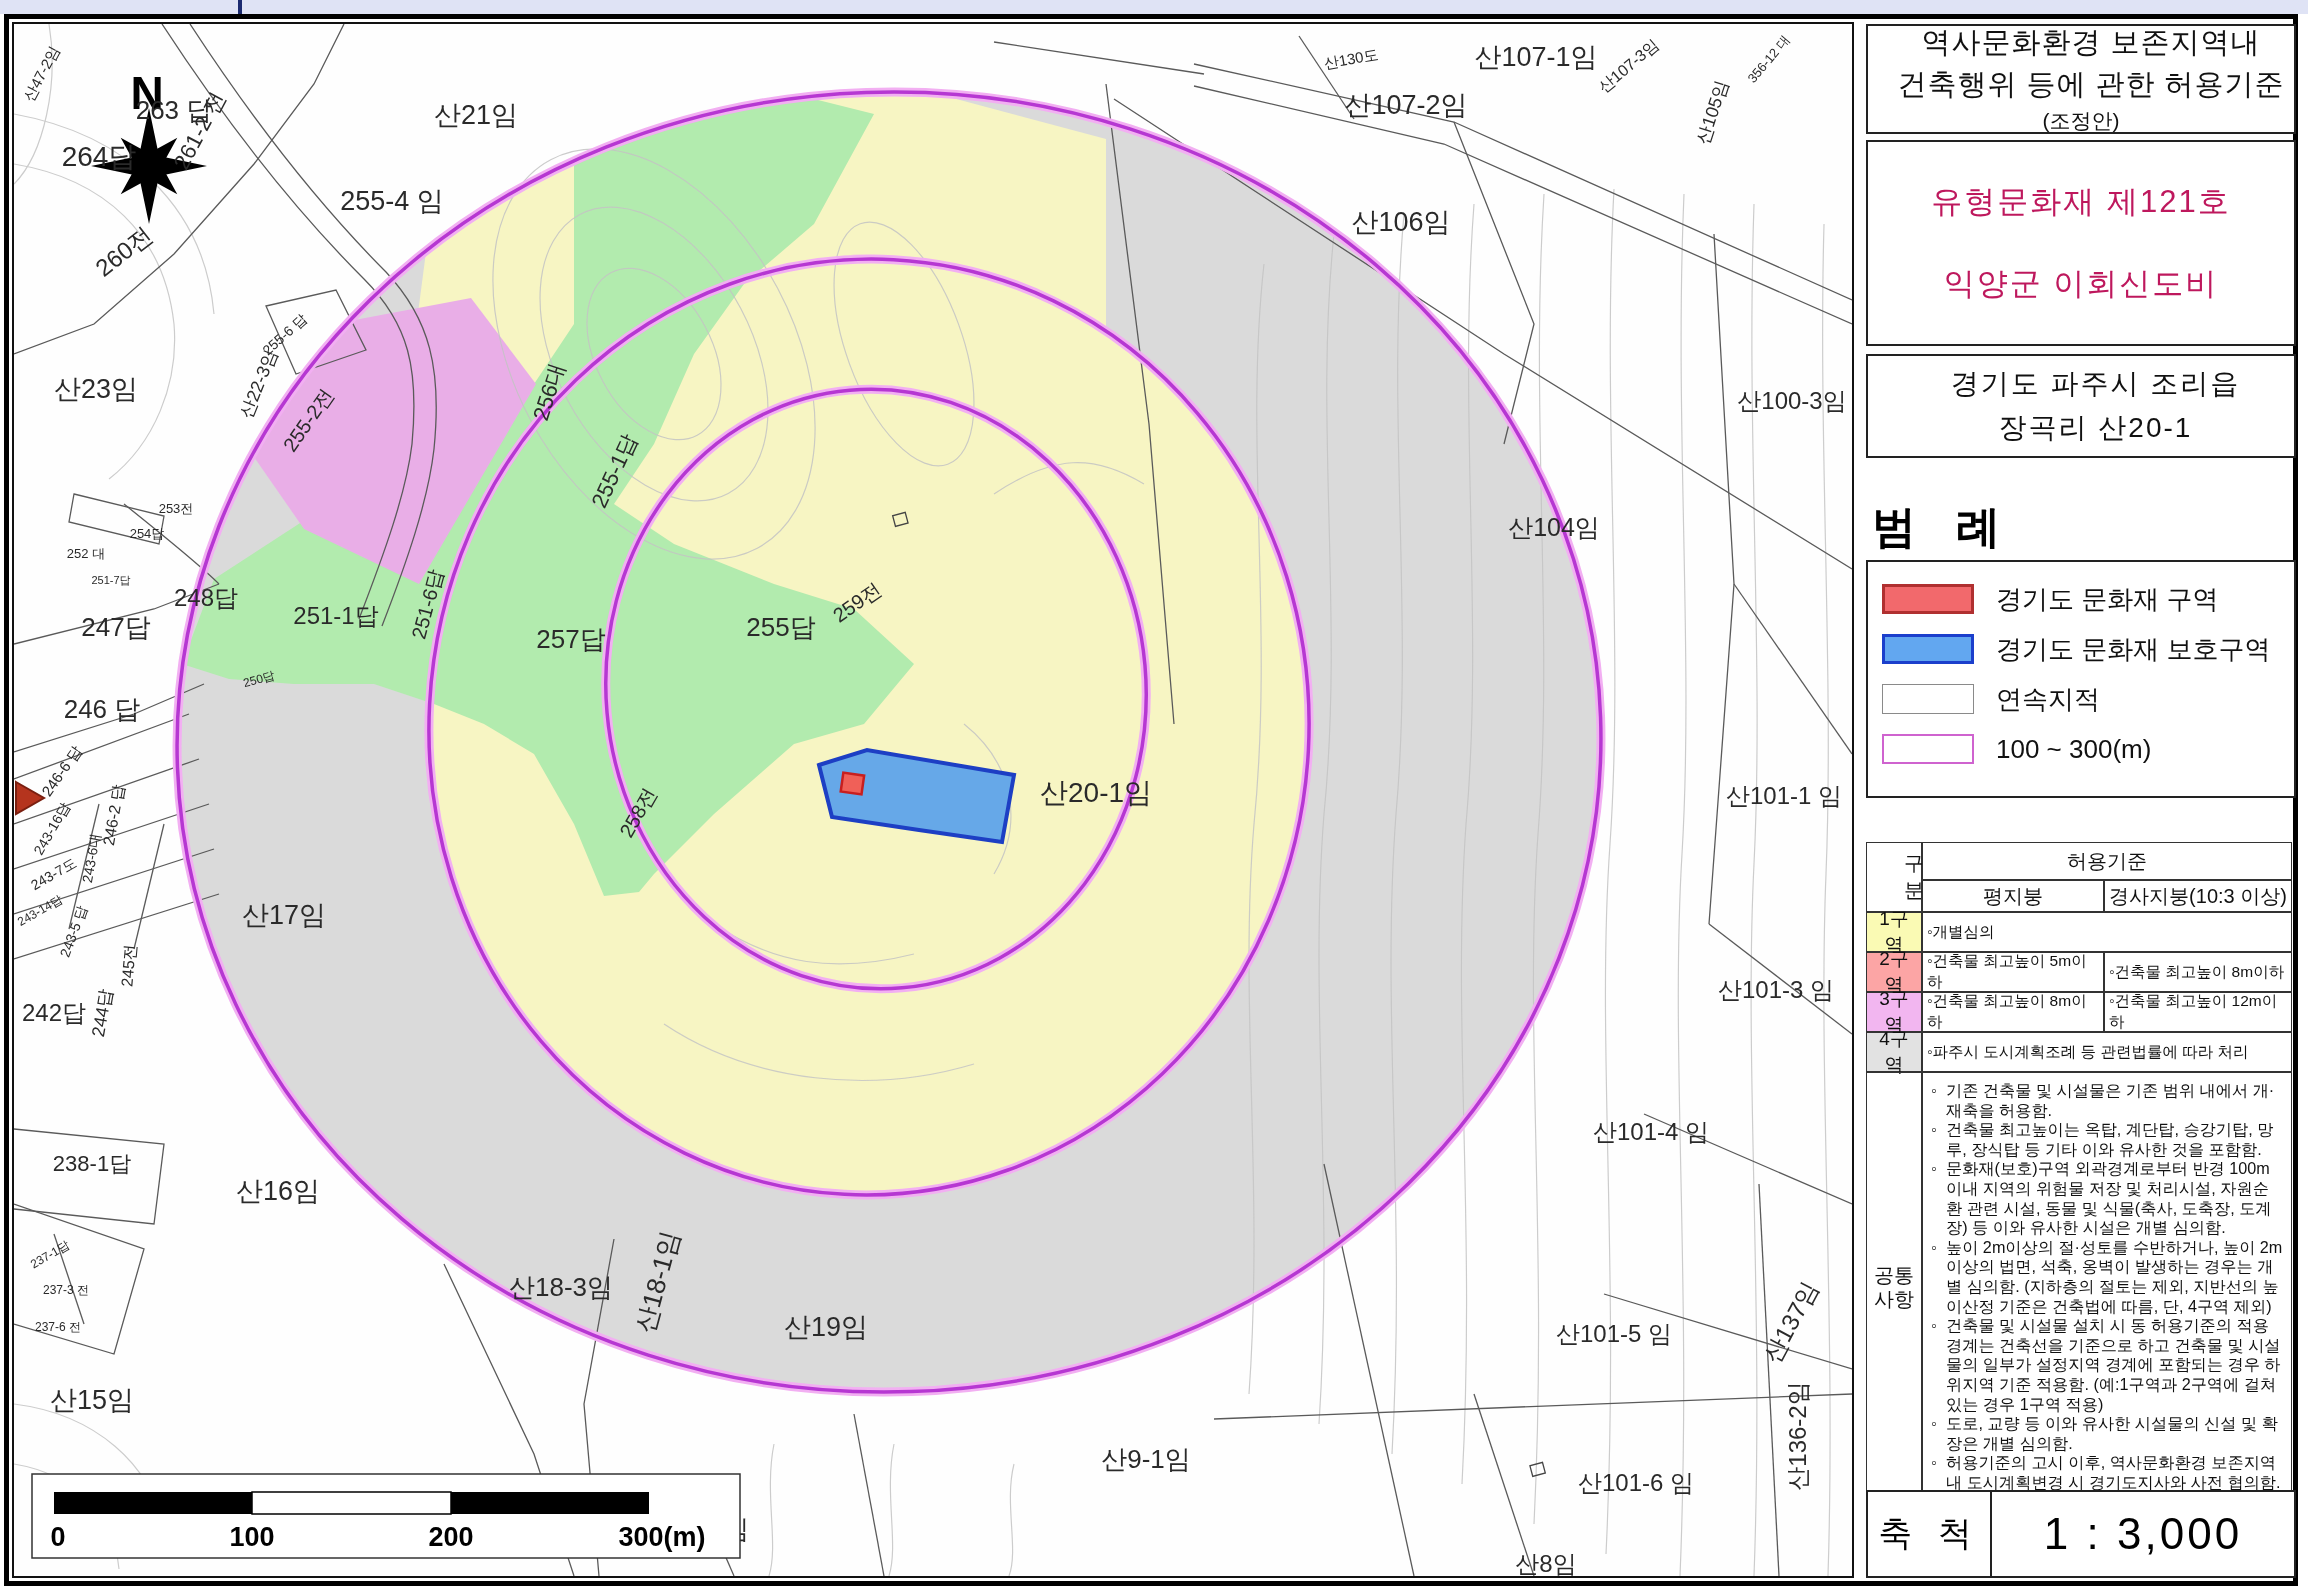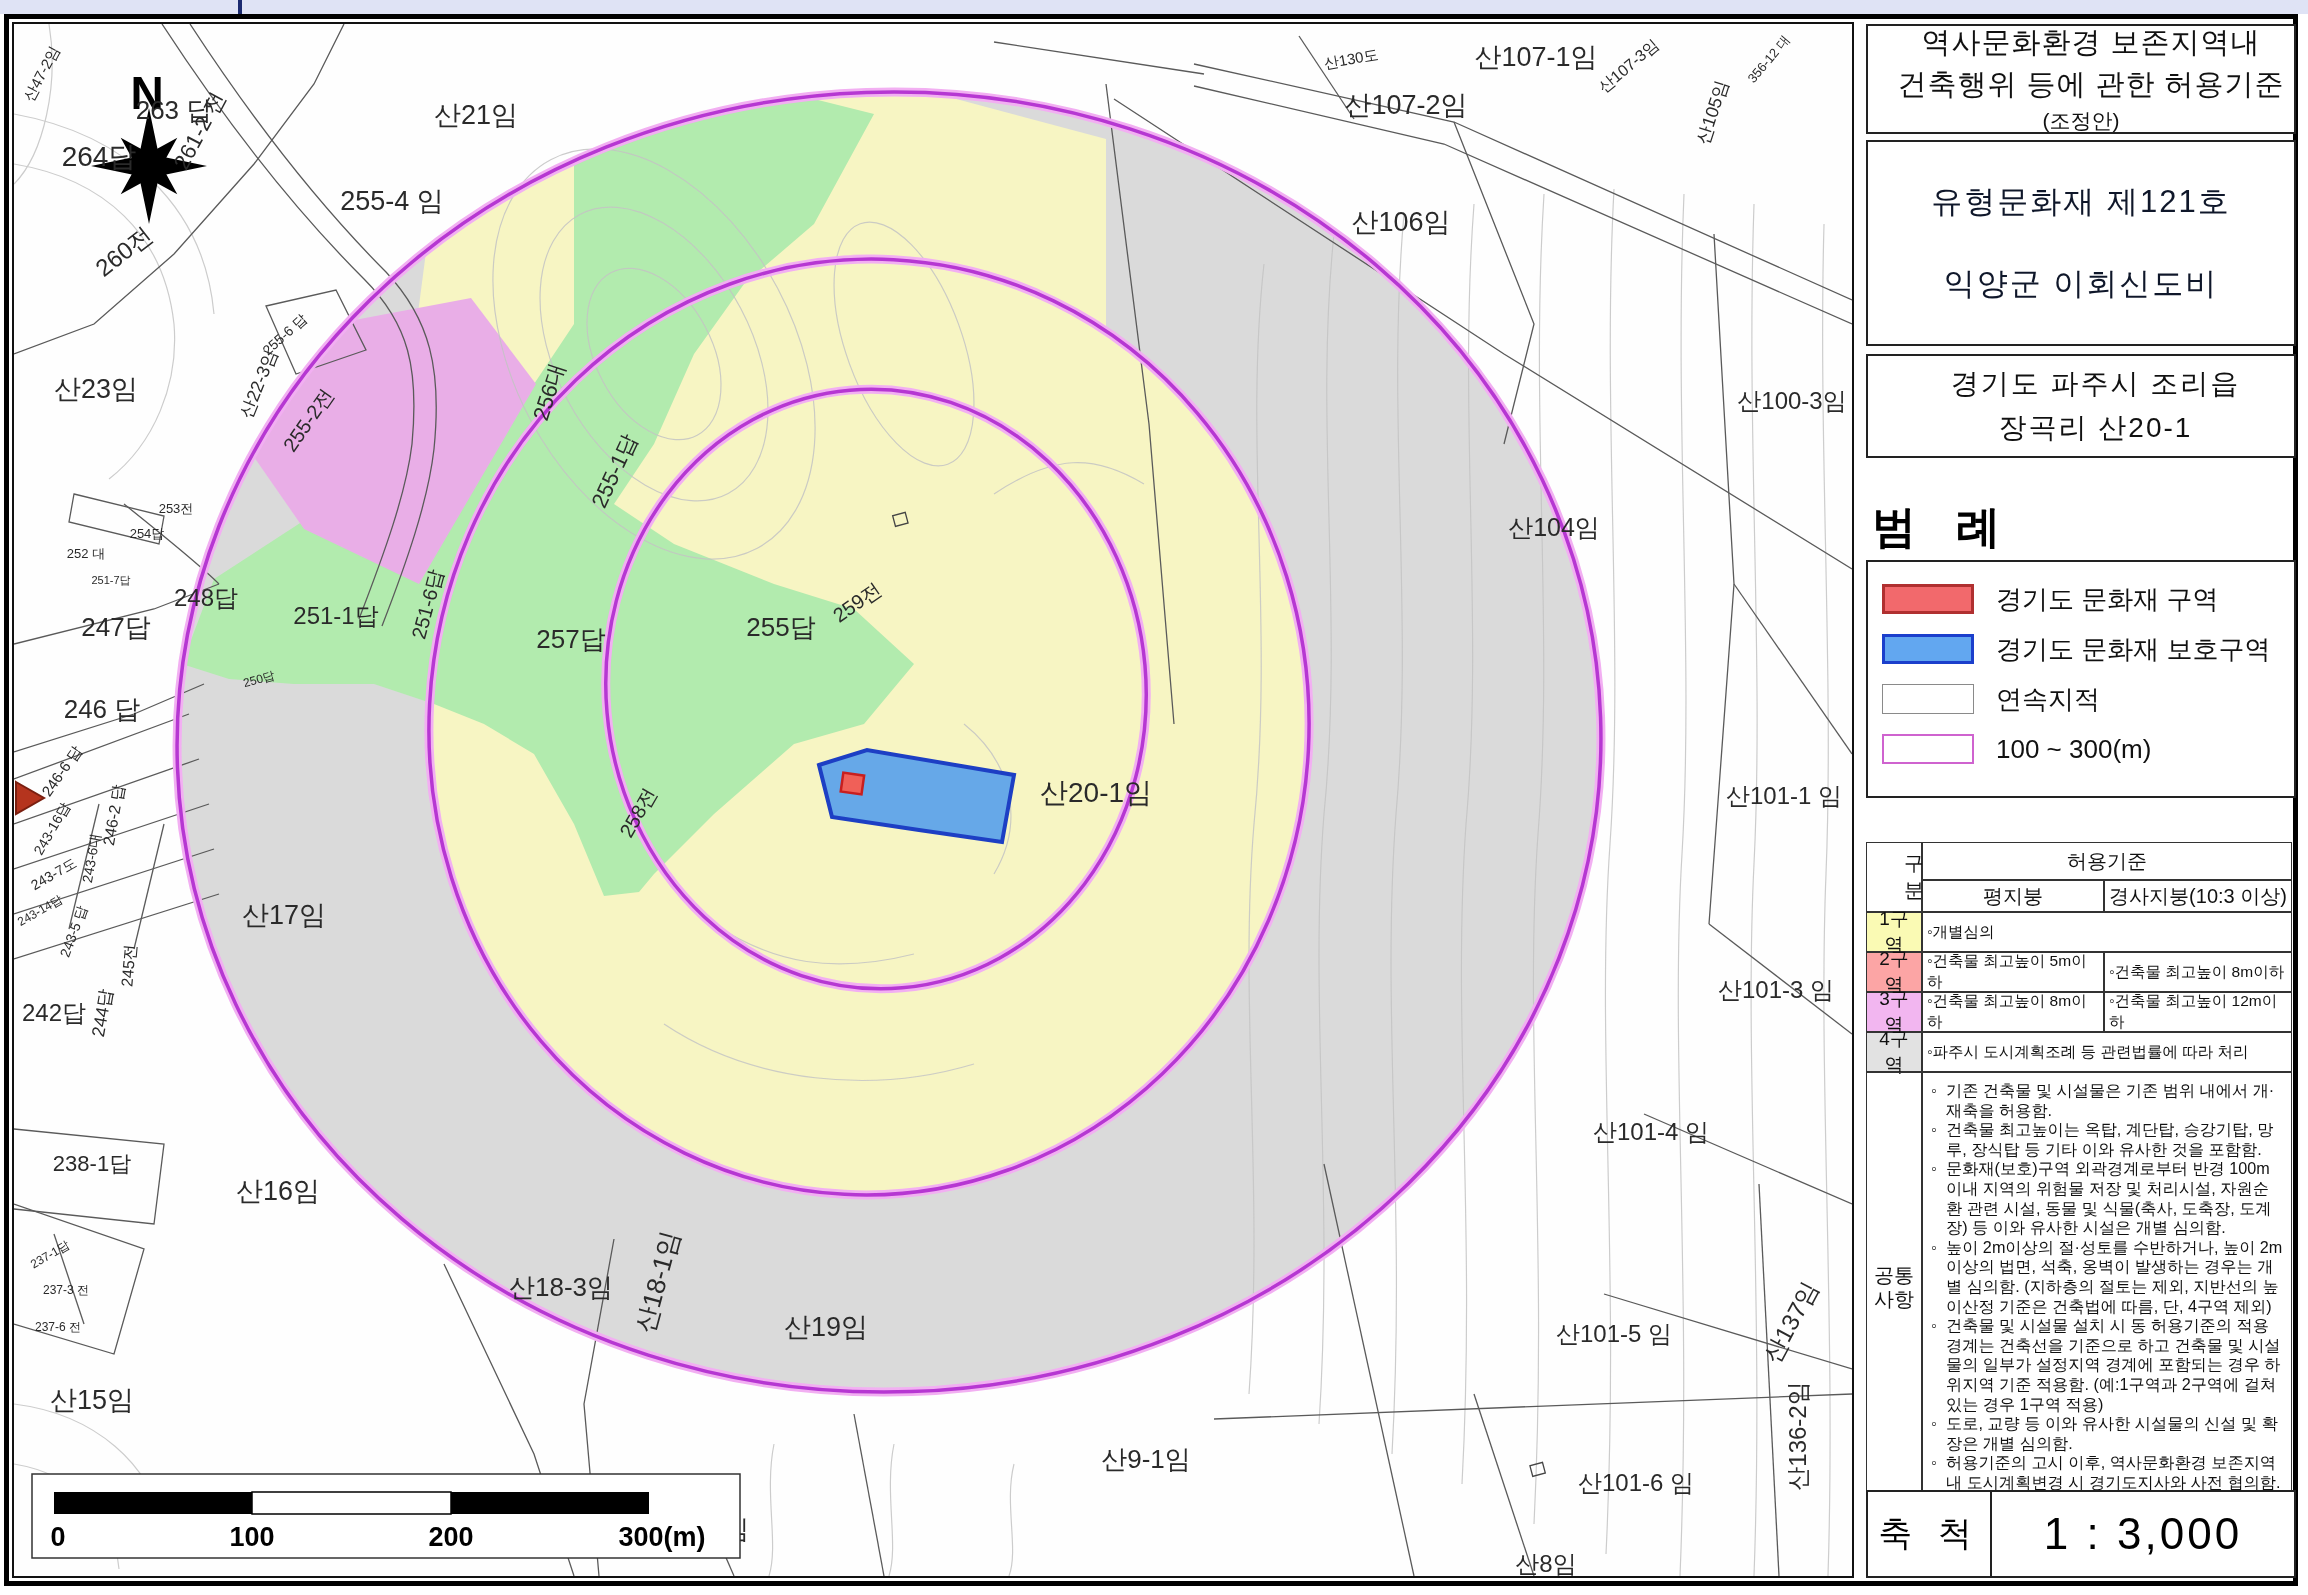--- a/index.html
+++ b/index.html
@@ -9,21 +9,21 @@
   .top-strip-divider{position:absolute;left:238px;top:0;width:4px;height:14px;background:#1b2a70;}
   .outer-frame{position:absolute;left:4px;top:14px;width:2294px;height:1572px;border:5px solid #000;box-sizing:border-box;}
   .map-area{position:absolute;left:12px;top:22px;width:1842px;height:1556px;border:2px solid #111;
             box-sizing:border-box;background:#fefefe;}
   .panel{position:absolute;left:1866px;width:430px;box-sizing:border-box;}
   .pbox{border:2px solid #222;background:#fff;box-sizing:border-box;text-align:center;}
   #box-title{top:24px;height:110px;display:flex;flex-direction:column;justify-content:center;gap:2px;}
   #box-title .t-line{font-size:29px;color:#111;letter-spacing:1px;padding-left:20px;}
   #box-title .t-sub{font-size:21px;color:#111;}
   #box-heritage{top:140px;height:206px;display:flex;flex-direction:column;justify-content:space-evenly;}
-  #box-heritage .h-line{font-size:31px;color:#0f172a;letter-spacing:2px;}
+  #box-heritage .h-line{font-size:31px;color:#be185d;letter-spacing:2px;}
   #box-address{top:354px;height:104px;display:flex;flex-direction:column;justify-content:center;gap:6px;padding-left:29px;}
   #box-address .a-line{font-size:28px;color:#111;letter-spacing:2px;}
   .legend-title{position:absolute;left:1872px;top:498px;font-size:44px;font-weight:bold;color:#000;letter-spacing:14px;}
   #box-legend{top:560px;height:238px;padding:12px 16px 0 14px;text-align:left;}
   .lg-row{display:flex;align-items:center;height:50px;}
   .lg-swatch{width:92px;height:30px;box-sizing:border-box;margin-right:22px;}
   .sw-red{background:#f2696c;border:3px solid #b03030;}
   .sw-blue{background:#62a7f0;border:3px solid #1b3fcc;}
   .sw-white{background:#fff;border:1px solid #8a8a8a;}
   .sw-ring{background:#fff;border:2px solid #cf63cf;}

